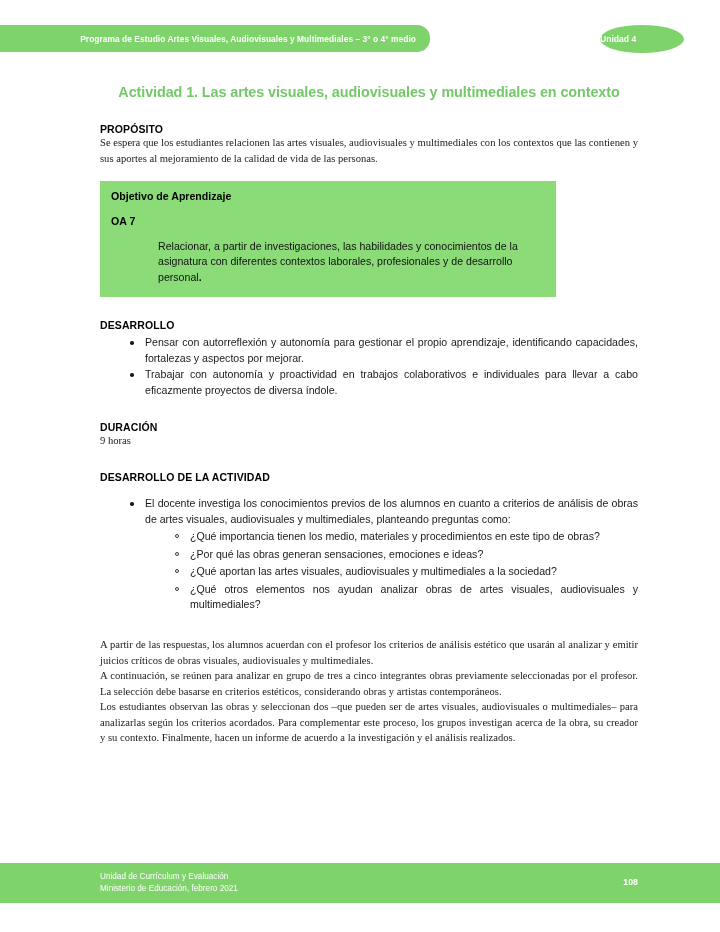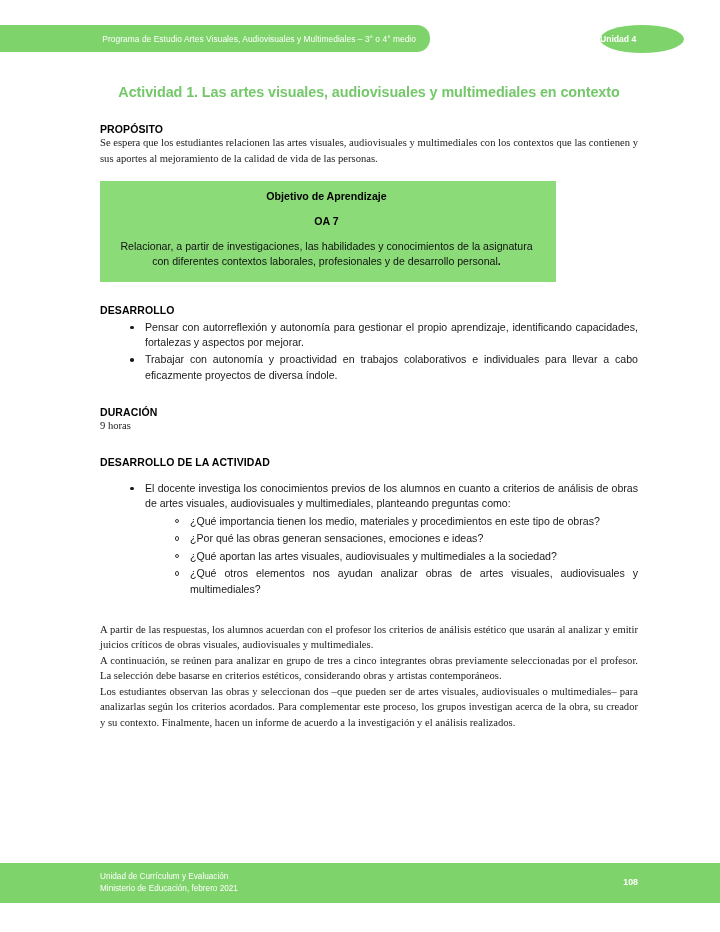--- a/index.html
+++ b/index.html
@@ -28,21 +28,21 @@
     border-bottom-right-radius: 13px;
     display: flex;
     align-items: center;
     justify-content: flex-end;
     box-sizing: border-box;
     padding-right: 14px;
   }
   .header-bar-text {
     color: #ffffff;
     font-size: 8.4px;
-    font-weight: normal;
+    font-weight: bold;
     letter-spacing: 0.05px;
     white-space: nowrap;
   }
   .unit-badge {
     position: absolute;
     right: 36px;
     top: 25px;
     width: 84px;
     height: 28px;
     background: #7fd36b;
@@ -90,38 +90,38 @@
     color: #1a1a1a;
     font-family: Liberation Serif, serif;
   }
 
   
   .oa-box {
     background: #8bdc78;
     padding: 9px 14px 12px 11px;
     box-sizing: border-box;
     width: 456px;
-    text-align: center;
   }
   .oa-title {
     font-size: 10.6px;
     font-weight: bold;
     color: #000;
   }
   .oa-code {
     font-size: 10.6px;
     font-weight: bold;
     color: #000;
     margin-top: 13px;
   }
   .oa-text {
     font-size: 10.6px;
     line-height: 1.45;
     margin-top: 12px;
     color: #111;
+    margin-left: 47px;
   }
   .oa-text b { font-weight: bold; }
 
   
   ul.bullets {
     list-style: none;
     margin: 4px 0 0 0;
     padding: 0;
   }
   ul.bullets > li {

